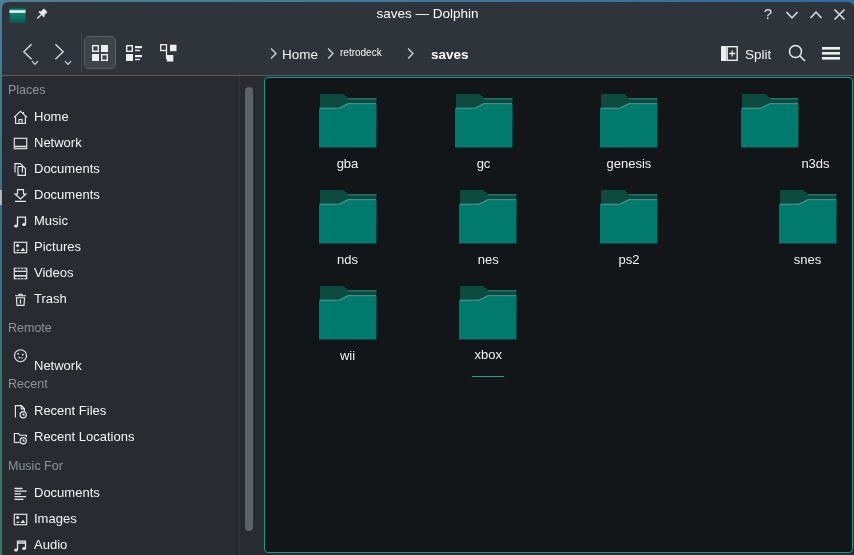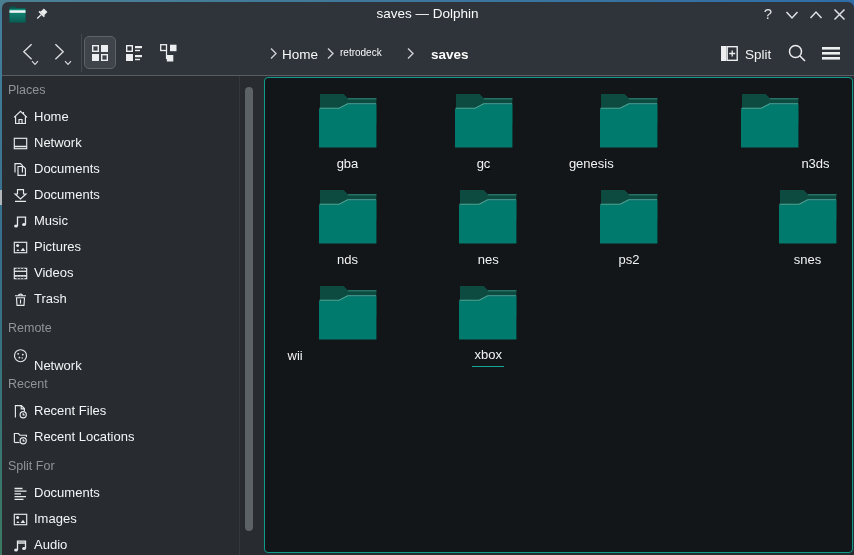--- a/index.html
+++ b/index.html
@@ -232,21 +232,21 @@
 <div class="abs txt" style="left:32.5px;top:401px;color:#f4f5f6;">Recent Files</div>
 <div class="abs" style="left:10.5px;top:426.5px;">
       <svg width="17" height="17" viewBox="0 0 17 17" fill="none" stroke="#e7eaeb" stroke-width="1.15">
         <path d="M2.4,13.5 V4.5 H6.4 L7.9,6.2 H14.4 V8"></path>
         <path d="M2.4,13.5 H7.5"></path>
         <circle cx="11.2" cy="11.7" r="3.1"></circle>
         <path d="M11.2,10.2 V11.9 H12.6"></path>
       </svg>
     </div>
 <div class="abs txt" style="left:32.5px;top:427px;color:#f4f5f6;">Recent Locations</div>
-<div class="abs" style="left:6.5px;top:457px;font-size:12.5px;color:#8e9499;white-space:nowrap;">Split For</div>
+<div class="abs" style="left:6.5px;top:457px;font-size:12.5px;color:#8e9499;white-space:nowrap;">Music For</div>
 <div class="abs" style="left:10.5px;top:482.5px;">
       <svg width="17" height="17" viewBox="0 0 17 17" fill="none" stroke="#e7eaeb" stroke-width="1.15">
         <path d="M2.5,3.5 H10.5 M2.5,6.2 H14.5 M2.5,8.9 H9 M2.5,11.6 H14 M2.5,14.3 H11.5" stroke-width="1.3"></path>
       </svg>
     </div>
 <div class="abs txt" style="left:32.5px;top:483px;color:#f4f5f6;">Documents</div>
 <div class="abs" style="left:10.5px;top:508.5px;">
       <svg width="17" height="17" viewBox="0 0 17 17" fill="none" stroke="#e7eaeb" stroke-width="1.15">
         <rect x="2.3" y="3.3" width="12.4" height="10.4"></rect>
         <circle cx="5.6" cy="6.6" r="1.5" fill="#e7eaeb" stroke="none"></circle>
@@ -282,21 +282,21 @@
 <div class="abs" style="left:422px;top:91.6px;width:120px;text-decoration:underline;">
       <svg width="58" height="54" viewBox="0 0 58 54" style="margin:0 auto;">
         <use href="#fold"></use>
       </svg>
       <div style="margin-top:8px;text-align:center;font-size:13px;color:#f2f3f4;line-height:15px;">gc</div>
     </div>
 <div class="abs" style="left:567.4px;top:91.6px;width:120px;">
       <svg width="58" height="54" viewBox="0 0 58 54" style="margin:0 auto;">
         <use href="#fold"></use>
       </svg>
-      <div style="margin-top:8px;text-align:left;font-size:13px;color:#f2f3f4;line-height:15px;">genesis</div>
+      <div style="margin-top:8px;text-align:center;font-size:13px;color:#f2f3f4;line-height:15px;">genesis</div>
     </div>
 <div class="abs" style="left:708.1px;top:91.6px;width:120px;">
       <svg width="58" height="54" viewBox="0 0 58 54" style="margin:0 auto;">
         <use href="#fold"></use>
       </svg>
       <div style="margin-top:8px;text-align:right;font-size:13px;color:#f2f3f4;line-height:15px;">n3ds</div>
     </div>
 <div class="abs" style="left:286.0px;top:187.6px;width:120px;">
       <svg width="58" height="54" viewBox="0 0 58 54" style="margin:0 auto;">
         <use href="#fold"></use>
@@ -318,22 +318,22 @@
 <div class="abs" style="left:746px;top:187.6px;width:120px;">
       <svg width="58" height="54" viewBox="0 0 58 54" style="margin:0 auto;">
         <use href="#fold"></use>
       </svg>
       <div style="margin-top:8px;text-align:center;font-size:13px;color:#f2f3f4;line-height:15px;">snes</div>
     </div>
 <div class="abs" style="left:286.0px;top:283.6px;width:120px;">
       <svg width="58" height="54" viewBox="0 0 58 54" style="margin:0 auto;">
         <use href="#fold"></use>
       </svg>
-      <div style="margin-top:8px;text-align:left;font-size:13px;color:#f2f3f4;line-height:15px;">wii</div>
+      <div style="margin-top:8px;text-align:center;font-size:13px;color:#f2f3f4;line-height:15px;">wii</div>
     </div>
 <div class="abs" style="left:426.7px;top:283.6px;width:120px;">
       <svg width="58" height="54" viewBox="0 0 58 54" style="margin:0 auto;">
         <use href="#fold"></use>
       </svg>
-      <div style="margin-top:7px;text-align:center;font-size:13px;color:#f2f3f4;line-height:15px;"><span style="display:inline-block;border-bottom:1.5px solid #16a695;padding:0 2px 4px;">xbox</span></div>
+      <div style="margin-top:7px;text-align:center;font-size:13px;color:#f2f3f4;line-height:15px;"><span style="display:inline-block;border-bottom:1.5px solid #16a695;padding:0 2px 14px;">xbox</span></div>
     </div>
 
 </div>
 <div style="position:absolute;left:0;top:189.5px;width:2px;height:15px;background:#b4b7ba;z-index:2;"></div>
 </body></html>

